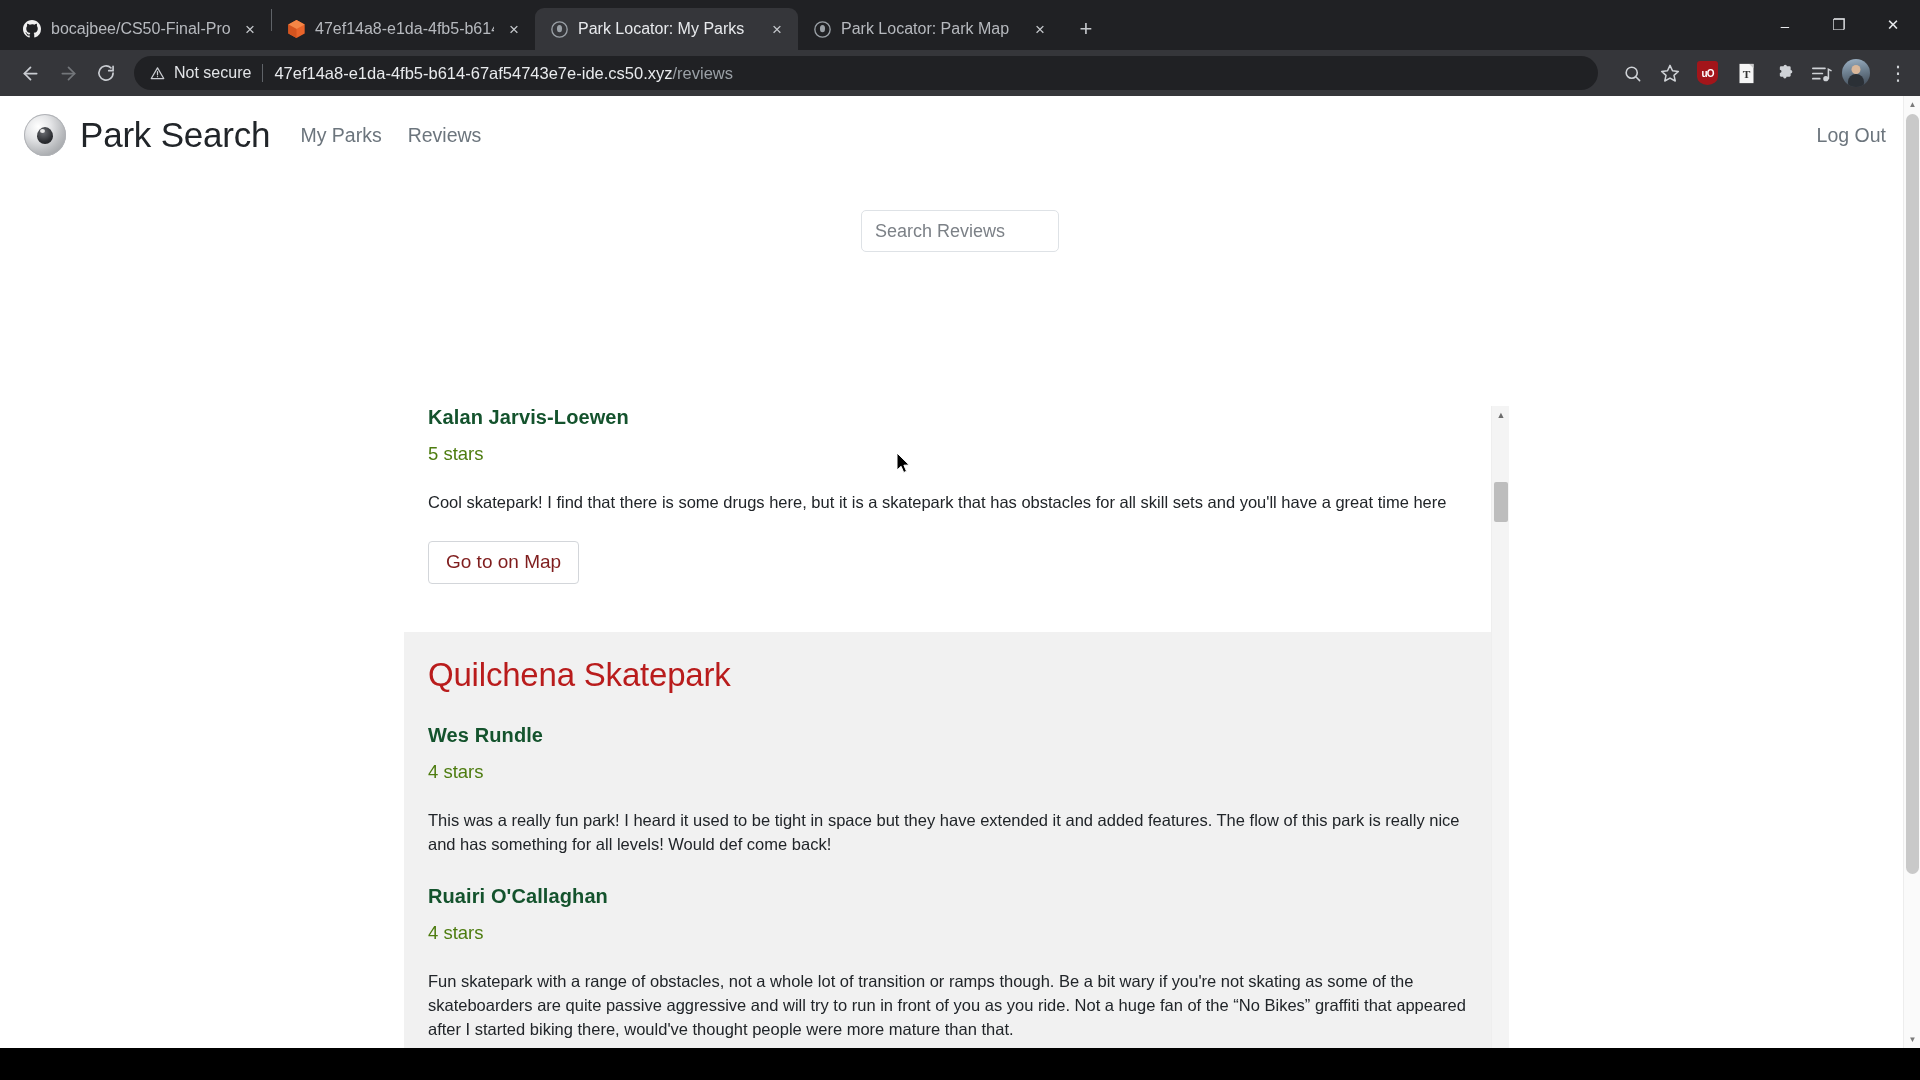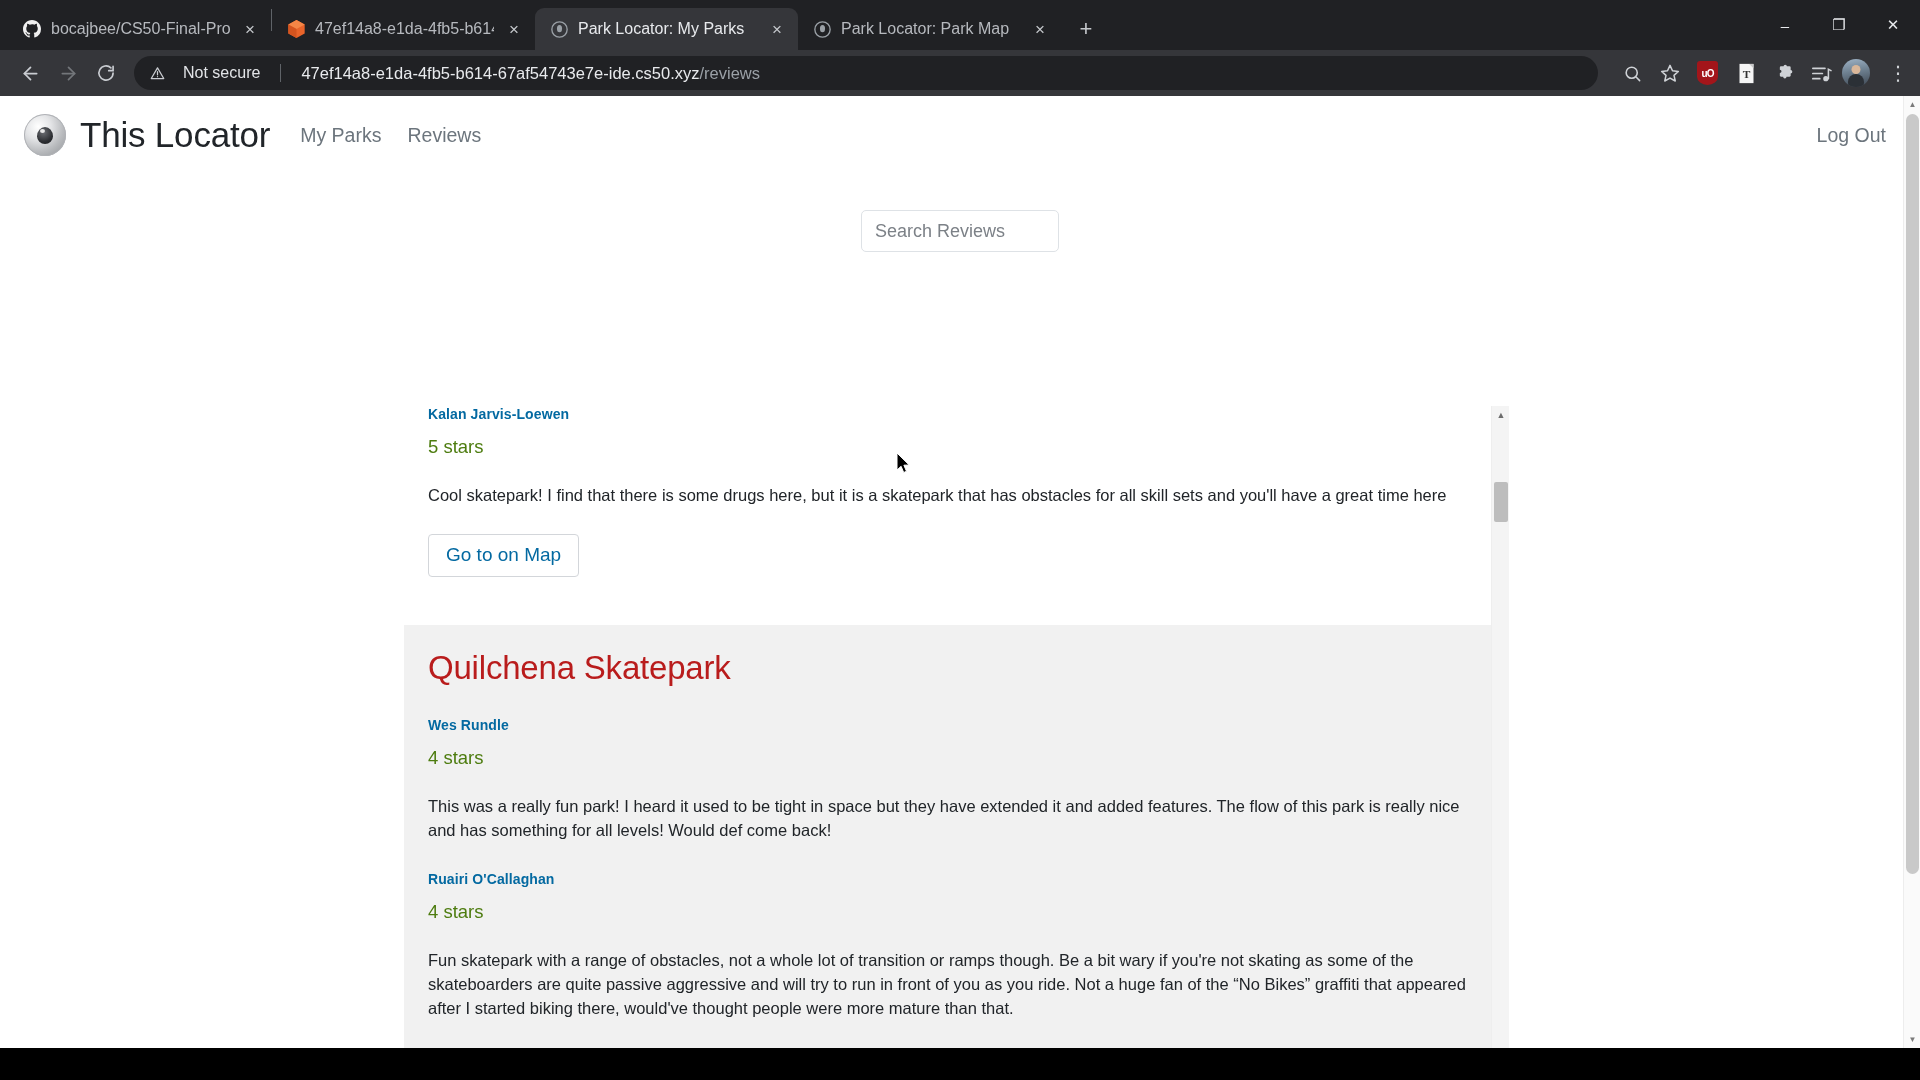--- a/index.html
+++ b/index.html
@@ -66,21 +66,21 @@
   .navbtn {
     width: 36px; height: 36px; border-radius: 50%;
     display:flex; align-items:center; justify-content:center;
     color:#c9ccd1; flex:none;
   }
   .navbtn.disabled { color: #73767a; }
   .omnibox {
     flex: 1 1 auto; height: 34px; background: #202124;
     border-radius: 17px; margin-left: 8px; margin-right: 8px;
     display: flex; align-items: center; padding: 0 14px 0 16px;
-    gap: 18px; min-width: 0;
+    gap: 9px; min-width: 0;
   }
   .omnibox .warn-ico { color:#c9ccd1; font-size:14px; flex:none; display:flex; }
   .omnibox .notsecure { color:#e2e4e7; font-size:16px; white-space:nowrap; flex:none;}
   .omnibox .vdiv { width:1px; height:18px; background:#5f6368; flex:none; margin:0 2px; }
   .omnibox .url { font-size:16.5px; color:#e8eaed; white-space:nowrap; overflow:hidden; }
   .omnibox .url .path { color:#9aa0a6; }
   .tb-icons { display:flex; align-items:center; gap:4px; flex:none; }
   .tb-icon {
     width: 34px; height: 34px; border-radius: 50%;
     display:flex; align-items:center; justify-content:flex-end;
@@ -175,34 +175,34 @@
   .rs-thumb { position:absolute; left:2px; top:76px; width:14px; height:40px;
       background:#bdbdbd; border-radius:2px; }
 
   .review-card {
     padding: 0 24px 0 24px;
   }
   .card-white { background:#ffffff; width: 1087px; padding-bottom: 10px; }
   .card-gray  { background:#f1f1f1; width: 1105px; padding-top: 24px; padding-bottom: 20px; }
 
   .reviewer {
-    font-size: 14px; font-weight: 700; color:#0369a1;
+    font-size: 20px; font-weight: 700; color:#14532d;
     letter-spacing: .1px;
   }
   .stars { font-size: 18.5px; color:#4d7c0f; margin-top: 14px; }
   .review-text {
     font-size: 16.5px; color:#212529; line-height: 1.45;
     margin-top: 26px; max-width: 1065px;
   }
   .map-btn {
     margin-top: 26px;
     display:inline-flex; align-items:center; justify-content:center;
     height: 43px; padding: 0 17px;
     border:1px solid #d3d6da; border-radius:4px; background:#fff;
-    font-size: 19px; color:#0369a1;
+    font-size: 19px; color:#7f1d1d;
   }
   .park-title {
     font-size: 33px; color:#b91c1c; font-weight: 400;
     letter-spacing:-0.2px; margin-bottom: 30px;
   }
   .blockgap { height: 38px; }
   .blockgap-sm { height: 28px; }
 
   .cursor {
     position:absolute; left: 897px; top: 453px; width:0;height:0;
@@ -350,21 +350,21 @@
     </div>
   </div>
 
   <div class="viewport">
 
     <div class="site-header">
       <div class="brand">
         <span class="logo">
             <span class="pin"></span>
           </span>
-        <span class="brandname">This Locator</span>
+        <span class="brandname">Park Search</span>
       </div>
       <div class="navlinks">
         <a class="navlink">My Parks</a>
         <a class="navlink">Reviews</a>
       </div>
       <a class="logout">Log Out</a>
     </div>
 
     <div class="search-wrap">
       <input class="search-input" type="text" placeholder="Search Reviews" style="">

